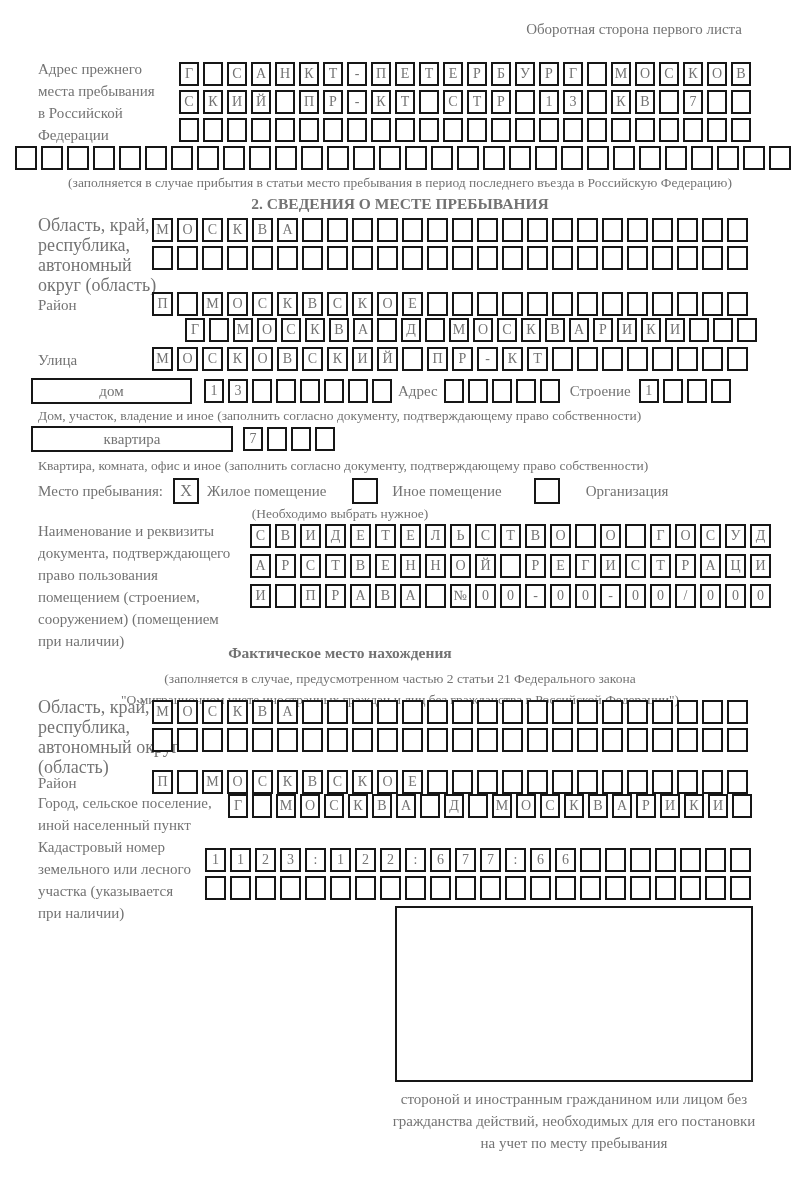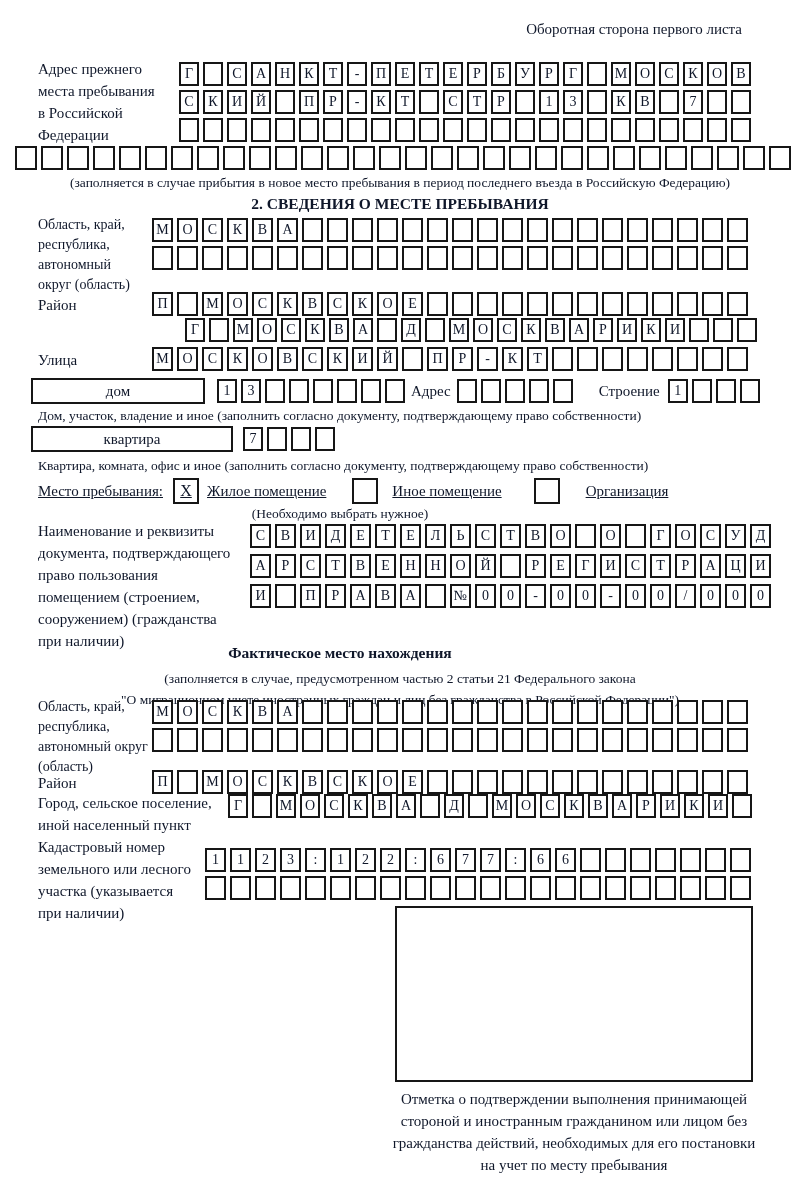--- a/index.html
+++ b/index.html
@@ -1,22 +1,22 @@
 <!DOCTYPE html>
 <html><head>
 <meta charset="utf-8">
 <style>
   html,body{margin:0;padding:0;background:#fff;}
   .page{
-    position:relative;width:800px;height:1180px;background:#fff;color:#0f172a;
+    position:relative;width:800px;height:1180px;background:#fff;color:#737373;
     font-family:"Liberation Serif","DejaVu Serif",serif;overflow:hidden;
   }
   .abs{position:absolute;}
   .lbl{font-size:15px;line-height:22px;white-space:nowrap;}
-  .lbl-tight{font-size:14px;line-height:20px;white-space:nowrap;}
+  .lbl-tight{font-size:18px;line-height:20px;white-space:nowrap;}
   .note{font-size:13.5px;}
   .center{text-align:center;}
   .sec-title{font-weight:bold;font-size:15.5px;text-align:center;}
   .grid{white-space:nowrap;line-height:0;}
   .cell{
     display:inline-block;box-sizing:border-box;width:20px;height:24px;
     border:2px solid #161616;margin-right:4px;text-align:center;
     font-size:14px;line-height:20px;vertical-align:top;background:#fff;
   }
   .g30 .cell{width:22px;}
@@ -25,42 +25,42 @@
   .wbox{
     box-sizing:border-box;border:2px solid #161616;height:26px;line-height:22px;
     text-align:center;font-size:15px;display:inline-block;vertical-align:top;background:#fff;
   }
   .hrow{display:flex;align-items:flex-start;}
   .hlabel{font-size:15px;line-height:26px;white-space:nowrap;}
   .cb{
     display:inline-block;box-sizing:border-box;width:26px;height:26px;border:2px solid #161616;
     text-align:center;font-size:16px;line-height:21px;vertical-align:middle;background:#fff;
   }
-  .stay{font-size:15px;line-height:26px;white-space:nowrap;display:flex;align-items:flex-start;text-decoration:underline;}
+  .stay{font-size:15px;line-height:26px;white-space:nowrap;display:flex;align-items:flex-start;}
   .stamp-box{box-sizing:border-box;border:2px solid #161616;background:#fff;}
   .caption{font-size:15px;line-height:22px;text-align:center;}
 </style>
 </head>
 <body>
 
 <div class="page">
 
   <div class="abs lbl" style="top:18px;right:58px;">Оборотная сторона первого листа</div>
 
   <div class="abs lbl" style="top:58px;left:38px;">
       <div>Адрес прежнего</div>
       <div>места пребывания</div>
       <div>в Российской</div>
       <div>Федерации</div>
     </div>
   <div class="abs grid" style="top:62px;left:179px;"><span class="cell">Г</span><span class="cell"></span><span class="cell">С</span><span class="cell">А</span><span class="cell">Н</span><span class="cell">К</span><span class="cell">Т</span><span class="cell">-</span><span class="cell">П</span><span class="cell">Е</span><span class="cell">Т</span><span class="cell">Е</span><span class="cell">Р</span><span class="cell">Б</span><span class="cell">У</span><span class="cell">Р</span><span class="cell">Г</span><span class="cell"></span><span class="cell">М</span><span class="cell">О</span><span class="cell">С</span><span class="cell">К</span><span class="cell">О</span><span class="cell">В</span></div>
   <div class="abs grid" style="top:90px;left:179px;"><span class="cell">С</span><span class="cell">К</span><span class="cell">И</span><span class="cell">Й</span><span class="cell"></span><span class="cell">П</span><span class="cell">Р</span><span class="cell">-</span><span class="cell">К</span><span class="cell">Т</span><span class="cell"></span><span class="cell">С</span><span class="cell">Т</span><span class="cell">Р</span><span class="cell"></span><span class="cell">1</span><span class="cell">3</span><span class="cell"></span><span class="cell">К</span><span class="cell">В</span><span class="cell"></span><span class="cell">7</span><span class="cell"></span><span class="cell"></span></div>
   <div class="abs grid" style="top:118px;left:179px;"><span class="cell"></span><span class="cell"></span><span class="cell"></span><span class="cell"></span><span class="cell"></span><span class="cell"></span><span class="cell"></span><span class="cell"></span><span class="cell"></span><span class="cell"></span><span class="cell"></span><span class="cell"></span><span class="cell"></span><span class="cell"></span><span class="cell"></span><span class="cell"></span><span class="cell"></span><span class="cell"></span><span class="cell"></span><span class="cell"></span><span class="cell"></span><span class="cell"></span><span class="cell"></span><span class="cell"></span></div>
   <div class="abs grid g30" style="top:146px;left:15px;"><span class="cell"></span><span class="cell"></span><span class="cell"></span><span class="cell"></span><span class="cell"></span><span class="cell"></span><span class="cell"></span><span class="cell"></span><span class="cell"></span><span class="cell"></span><span class="cell"></span><span class="cell"></span><span class="cell"></span><span class="cell"></span><span class="cell"></span><span class="cell"></span><span class="cell"></span><span class="cell"></span><span class="cell"></span><span class="cell"></span><span class="cell"></span><span class="cell"></span><span class="cell"></span><span class="cell"></span><span class="cell"></span><span class="cell"></span><span class="cell"></span><span class="cell"></span><span class="cell"></span><span class="cell"></span></div>
-  <div class="abs note center" style="top:175px;left:0;width:800px;">(заполняется в случае прибытия в новое место пребывания в период последнего въезда в Российскую Федерацию)</div>
+  <div class="abs note center" style="top:175px;left:0;width:800px;">(заполняется в случае прибытия в статьи место пребывания в период последнего въезда в Российскую Федерацию)</div>
 
   <div class="abs sec-title" style="top:195px;left:0;width:800px;">2. СВЕДЕНИЯ О МЕСТЕ ПРЕБЫВАНИЯ</div>
 
   <div class="abs lbl-tight" style="top:215px;left:38px;">
       <div>Область, край,</div>
       <div>республика,</div>
       <div>автономный</div>
       <div>округ (область)</div>
     </div>
   <div class="abs grid g24" style="top:218px;left:152px;"><span class="cell">М</span><span class="cell">О</span><span class="cell">С</span><span class="cell">К</span><span class="cell">В</span><span class="cell">А</span><span class="cell"></span><span class="cell"></span><span class="cell"></span><span class="cell"></span><span class="cell"></span><span class="cell"></span><span class="cell"></span><span class="cell"></span><span class="cell"></span><span class="cell"></span><span class="cell"></span><span class="cell"></span><span class="cell"></span><span class="cell"></span><span class="cell"></span><span class="cell"></span><span class="cell"></span><span class="cell"></span></div>
@@ -68,25 +68,25 @@
 
   <div class="abs lbl" style="top:294px;left:38px;">Район</div>
   <div class="abs grid g24" style="top:292px;left:152px;"><span class="cell">П</span><span class="cell"></span><span class="cell">М</span><span class="cell">О</span><span class="cell">С</span><span class="cell">К</span><span class="cell">В</span><span class="cell">С</span><span class="cell">К</span><span class="cell">О</span><span class="cell">Е</span><span class="cell"></span><span class="cell"></span><span class="cell"></span><span class="cell"></span><span class="cell"></span><span class="cell"></span><span class="cell"></span><span class="cell"></span><span class="cell"></span><span class="cell"></span><span class="cell"></span><span class="cell"></span><span class="cell"></span></div>
 
   <div class="abs grid" style="top:318px;left:185px;"><span class="cell">Г</span><span class="cell"></span><span class="cell">М</span><span class="cell">О</span><span class="cell">С</span><span class="cell">К</span><span class="cell">В</span><span class="cell">А</span><span class="cell"></span><span class="cell">Д</span><span class="cell"></span><span class="cell">М</span><span class="cell">О</span><span class="cell">С</span><span class="cell">К</span><span class="cell">В</span><span class="cell">А</span><span class="cell">Р</span><span class="cell">И</span><span class="cell">К</span><span class="cell">И</span><span class="cell"></span><span class="cell"></span><span class="cell"></span></div>
 
   <div class="abs lbl" style="top:349px;left:38px;">Улица</div>
   <div class="abs grid g24" style="top:347px;left:152px;"><span class="cell">М</span><span class="cell">О</span><span class="cell">С</span><span class="cell">К</span><span class="cell">О</span><span class="cell">В</span><span class="cell">С</span><span class="cell">К</span><span class="cell">И</span><span class="cell">Й</span><span class="cell"></span><span class="cell">П</span><span class="cell">Р</span><span class="cell">-</span><span class="cell">К</span><span class="cell">Т</span><span class="cell"></span><span class="cell"></span><span class="cell"></span><span class="cell"></span><span class="cell"></span><span class="cell"></span><span class="cell"></span><span class="cell"></span></div>
 
   <div class="abs hrow" style="top:378px;left:31px;">
-    <span class="wbox" style="width:174px;">дом</span>
+    <span class="wbox" style="width:161px;">дом</span>
     <span class="grid" style="margin-left:12px;margin-top:1px;"><span class="cell">1</span><span class="cell">3</span><span class="cell"></span><span class="cell"></span><span class="cell"></span><span class="cell"></span><span class="cell"></span><span class="cell"></span></span>
     <span class="hlabel" style="margin-left:2px;margin-right:6px;">Адрес</span>
     <span class="grid" style="margin-top:1px;"><span class="cell"></span><span class="cell"></span><span class="cell"></span><span class="cell"></span><span class="cell"></span></span>
-    <span class="hlabel" style="margin-left:22px;margin-right:8px;">Строение</span>
+    <span class="hlabel" style="margin-left:6px;margin-right:8px;">Строение</span>
     <span class="grid" style="margin-top:1px;"><span class="cell">1</span><span class="cell"></span><span class="cell"></span><span class="cell"></span></span>
   </div>
   <div class="abs note" style="top:408px;left:38px;font-family:Liberation Serif, serif;">Дом, участок, владение и иное (заполнить согласно документу, подтверждающему право собственности)</div>
 
   <div class="abs hrow" style="top:426px;left:31px;">
     <span class="wbox" style="width:202px;">квартира</span>
     <span class="grid" style="margin-left:10px;margin-top:1px;"><span class="cell">7</span><span class="cell"></span><span class="cell"></span><span class="cell"></span></span>
   </div>
   <div class="abs note" style="top:458px;left:38px;">Квартира, комната, офис и иное (заполнить согласно документу, подтверждающему право собственности)</div>
 
@@ -99,21 +99,21 @@
     <span class="cb" style="margin-left:32px;"></span>
     <span style="margin-left:26px;">Организация</span>
   </div>
   <div class="abs note center" style="top:506px;left:0;width:680px;">(Необходимо выбрать нужное)</div>
 
   <div class="abs lbl" style="top:520px;left:38px;">
       <div>Наименование и реквизиты</div>
       <div>документа, подтверждающего</div>
       <div>право пользования</div>
       <div>помещением (строением,</div>
-      <div>сооружением) (гражданства</div>
+      <div>сооружением) (помещением</div>
       <div>при наличии)</div>
     </div>
   <div class="abs grid g24" style="top:524px;left:250px;"><span class="cell">С</span><span class="cell">В</span><span class="cell">И</span><span class="cell">Д</span><span class="cell">Е</span><span class="cell">Т</span><span class="cell">Е</span><span class="cell">Л</span><span class="cell">Ь</span><span class="cell">С</span><span class="cell">Т</span><span class="cell">В</span><span class="cell">О</span><span class="cell"></span><span class="cell">О</span><span class="cell"></span><span class="cell">Г</span><span class="cell">О</span><span class="cell">С</span><span class="cell">У</span><span class="cell">Д</span></div>
   <div class="abs grid g24" style="top:554px;left:250px;"><span class="cell">А</span><span class="cell">Р</span><span class="cell">С</span><span class="cell">Т</span><span class="cell">В</span><span class="cell">Е</span><span class="cell">Н</span><span class="cell">Н</span><span class="cell">О</span><span class="cell">Й</span><span class="cell"></span><span class="cell">Р</span><span class="cell">Е</span><span class="cell">Г</span><span class="cell">И</span><span class="cell">С</span><span class="cell">Т</span><span class="cell">Р</span><span class="cell">А</span><span class="cell">Ц</span><span class="cell">И</span></div>
   <div class="abs grid g24" style="top:584px;left:250px;"><span class="cell">И</span><span class="cell"></span><span class="cell">П</span><span class="cell">Р</span><span class="cell">А</span><span class="cell">В</span><span class="cell">А</span><span class="cell"></span><span class="cell">№</span><span class="cell">0</span><span class="cell">0</span><span class="cell">-</span><span class="cell">0</span><span class="cell">0</span><span class="cell">-</span><span class="cell">0</span><span class="cell">0</span><span class="cell">/</span><span class="cell">0</span><span class="cell">0</span><span class="cell">0</span></div>
 
   <div class="abs sec-title" style="top:644px;left:0;width:680px;">Фактическое место нахождения</div>
   <div class="abs note center" style="top:668px;left:0;width:800px;line-height:21px;">
       <div>(заполняется в случае, предусмотренном частью 2 статьи 21 Федерального закона</div>
       <div>"О миграционном учете иностранных граждан и лиц без гражданства в Российской Федерации")</div>
@@ -141,19 +141,18 @@
       <div>Кадастровый номер</div>
       <div>земельного или лесного</div>
       <div>участка (указывается</div>
       <div>при наличии)</div>
     </div>
   <div class="abs grid g22c" style="top:848px;left:205px;"><span class="cell">1</span><span class="cell">1</span><span class="cell">2</span><span class="cell">3</span><span class="cell">:</span><span class="cell">1</span><span class="cell">2</span><span class="cell">2</span><span class="cell">:</span><span class="cell">6</span><span class="cell">7</span><span class="cell">7</span><span class="cell">:</span><span class="cell">6</span><span class="cell">6</span><span class="cell"></span><span class="cell"></span><span class="cell"></span><span class="cell"></span><span class="cell"></span><span class="cell"></span><span class="cell"></span></div>
   <div class="abs grid g22c" style="top:876px;left:205px;"><span class="cell"></span><span class="cell"></span><span class="cell"></span><span class="cell"></span><span class="cell"></span><span class="cell"></span><span class="cell"></span><span class="cell"></span><span class="cell"></span><span class="cell"></span><span class="cell"></span><span class="cell"></span><span class="cell"></span><span class="cell"></span><span class="cell"></span><span class="cell"></span><span class="cell"></span><span class="cell"></span><span class="cell"></span><span class="cell"></span><span class="cell"></span><span class="cell"></span></div>
 
   <div class="abs stamp-box" style="top:906px;left:395px;width:358px;height:176px;"></div>
   <div class="abs caption" style="top:1088px;left:372px;width:404px;">
-      <div>Отметка о подтверждении выполнения принимающей</div>
       <div>стороной и иностранным гражданином или лицом без</div>
       <div>гражданства действий, необходимых для его постановки</div>
       <div>на учет по месту пребывания</div>
     </div>
 
 </div>
 
 </body></html>

